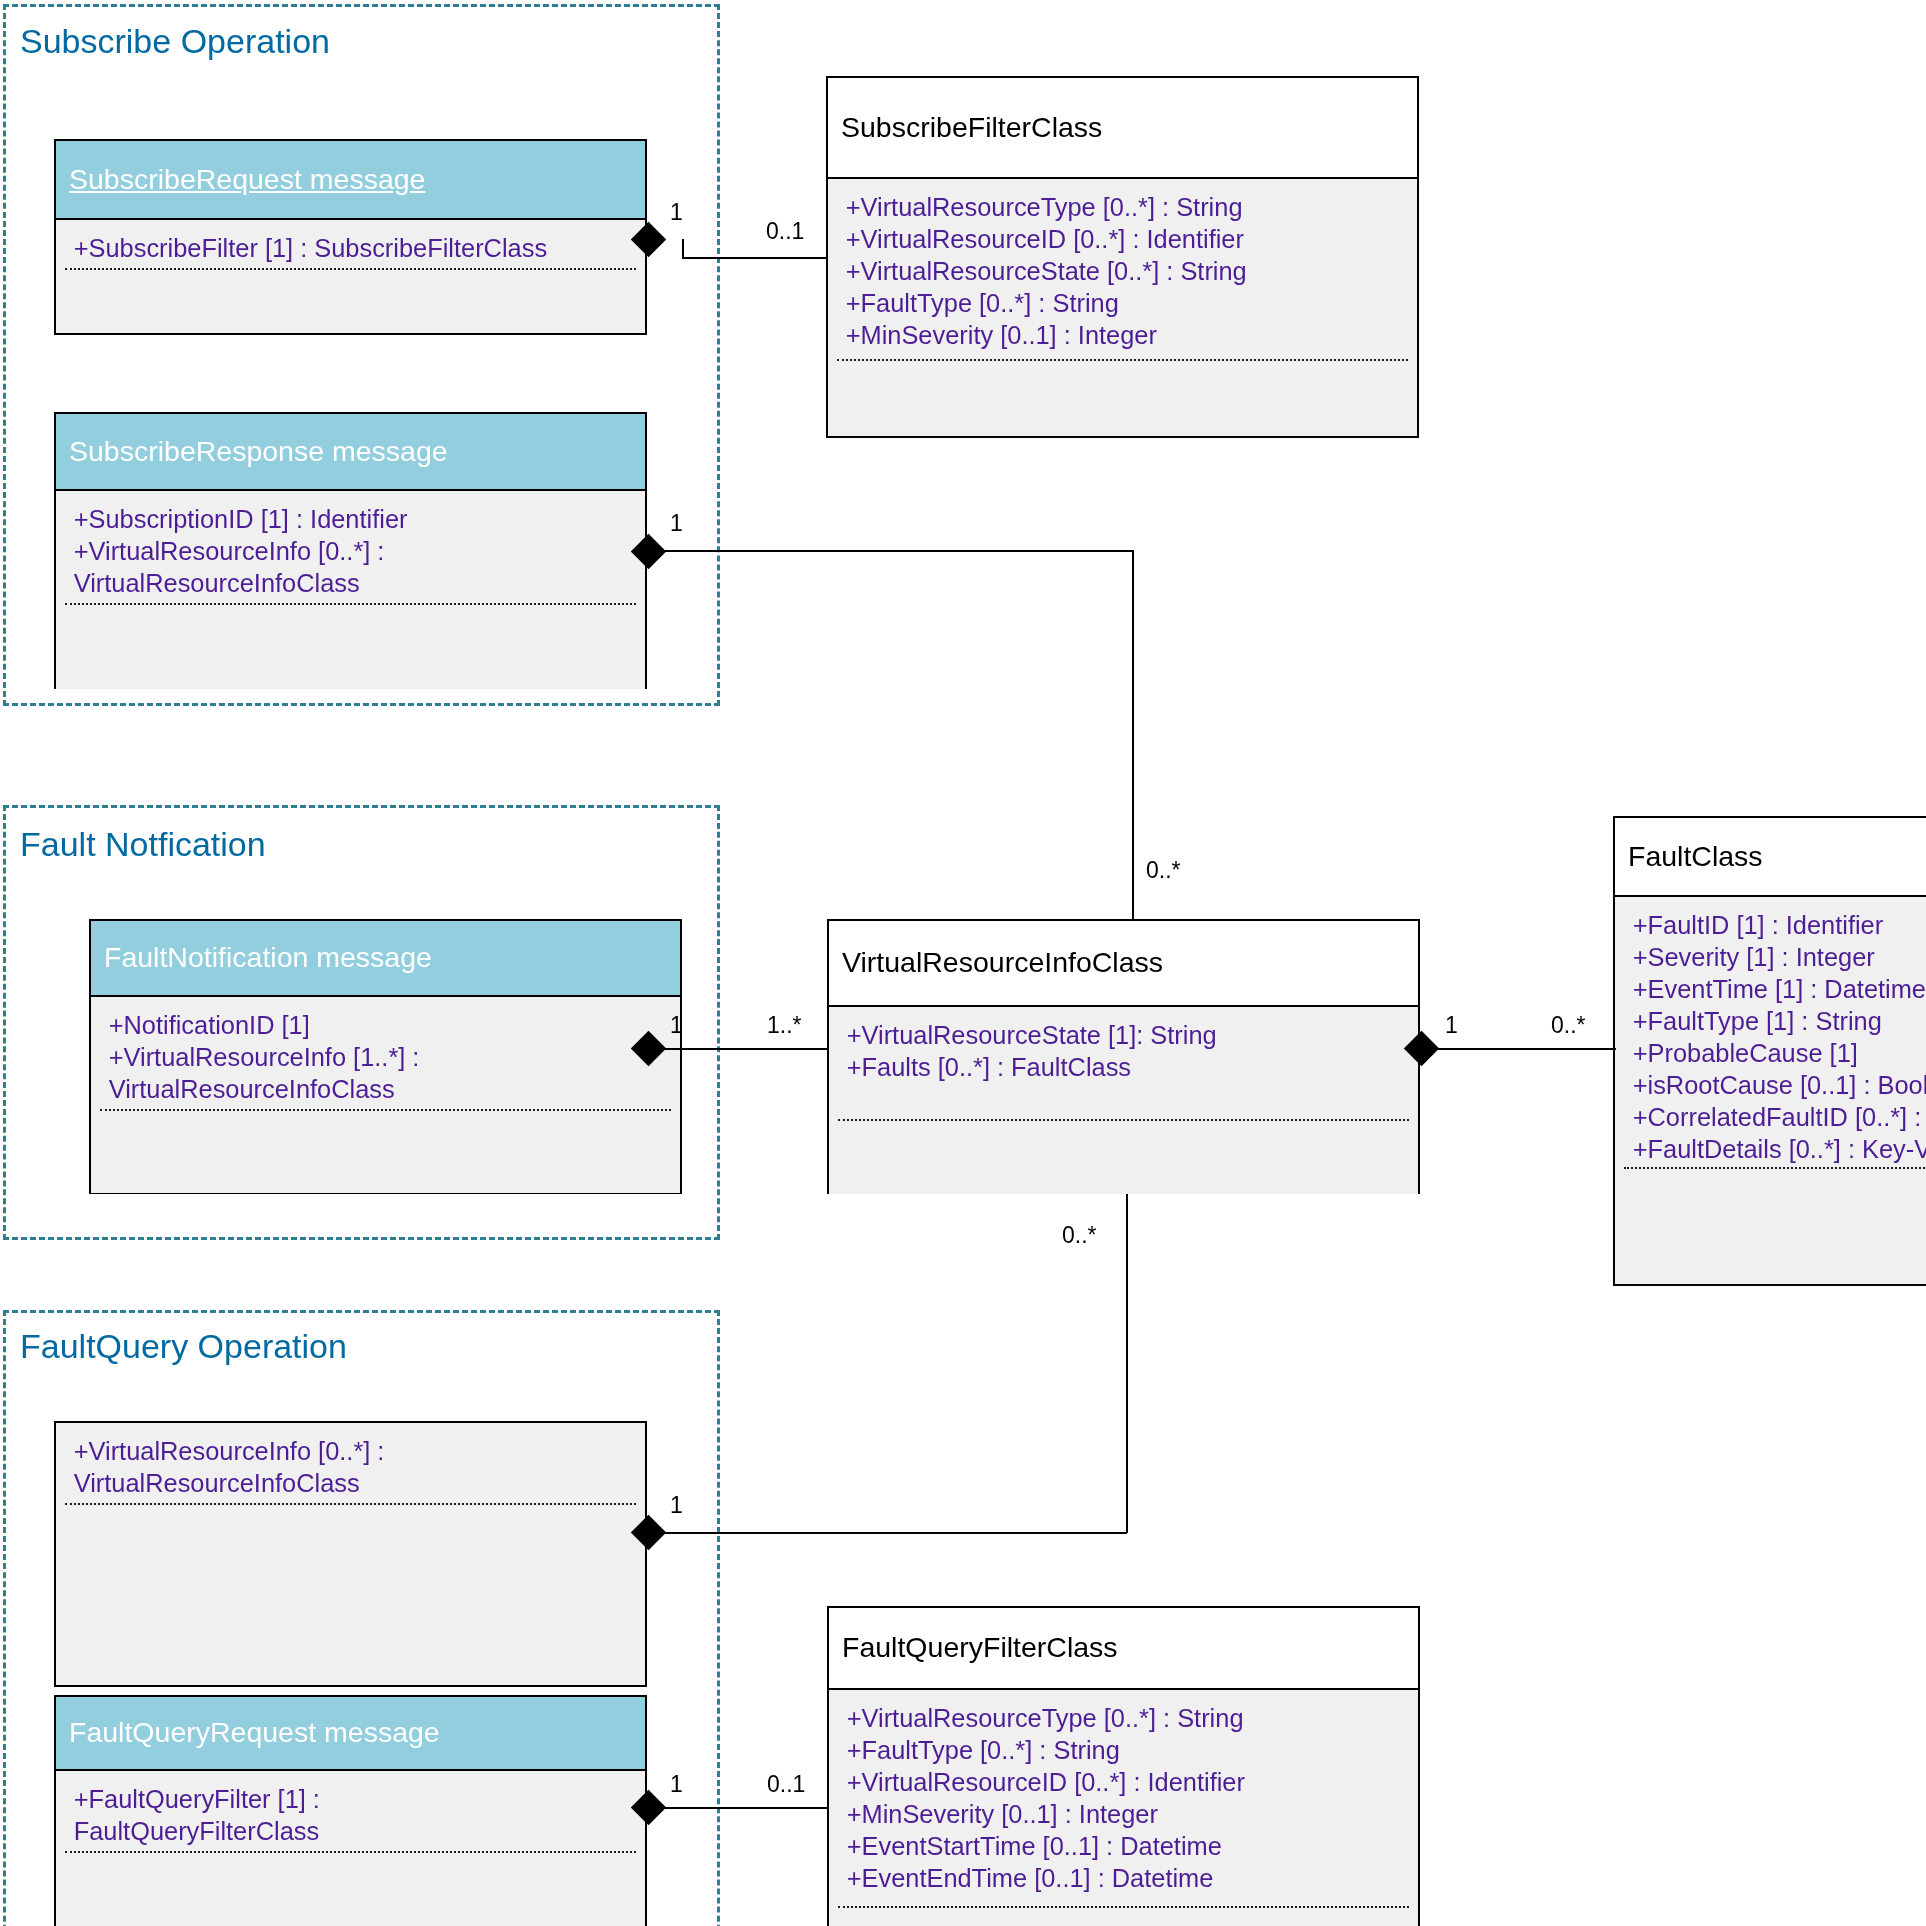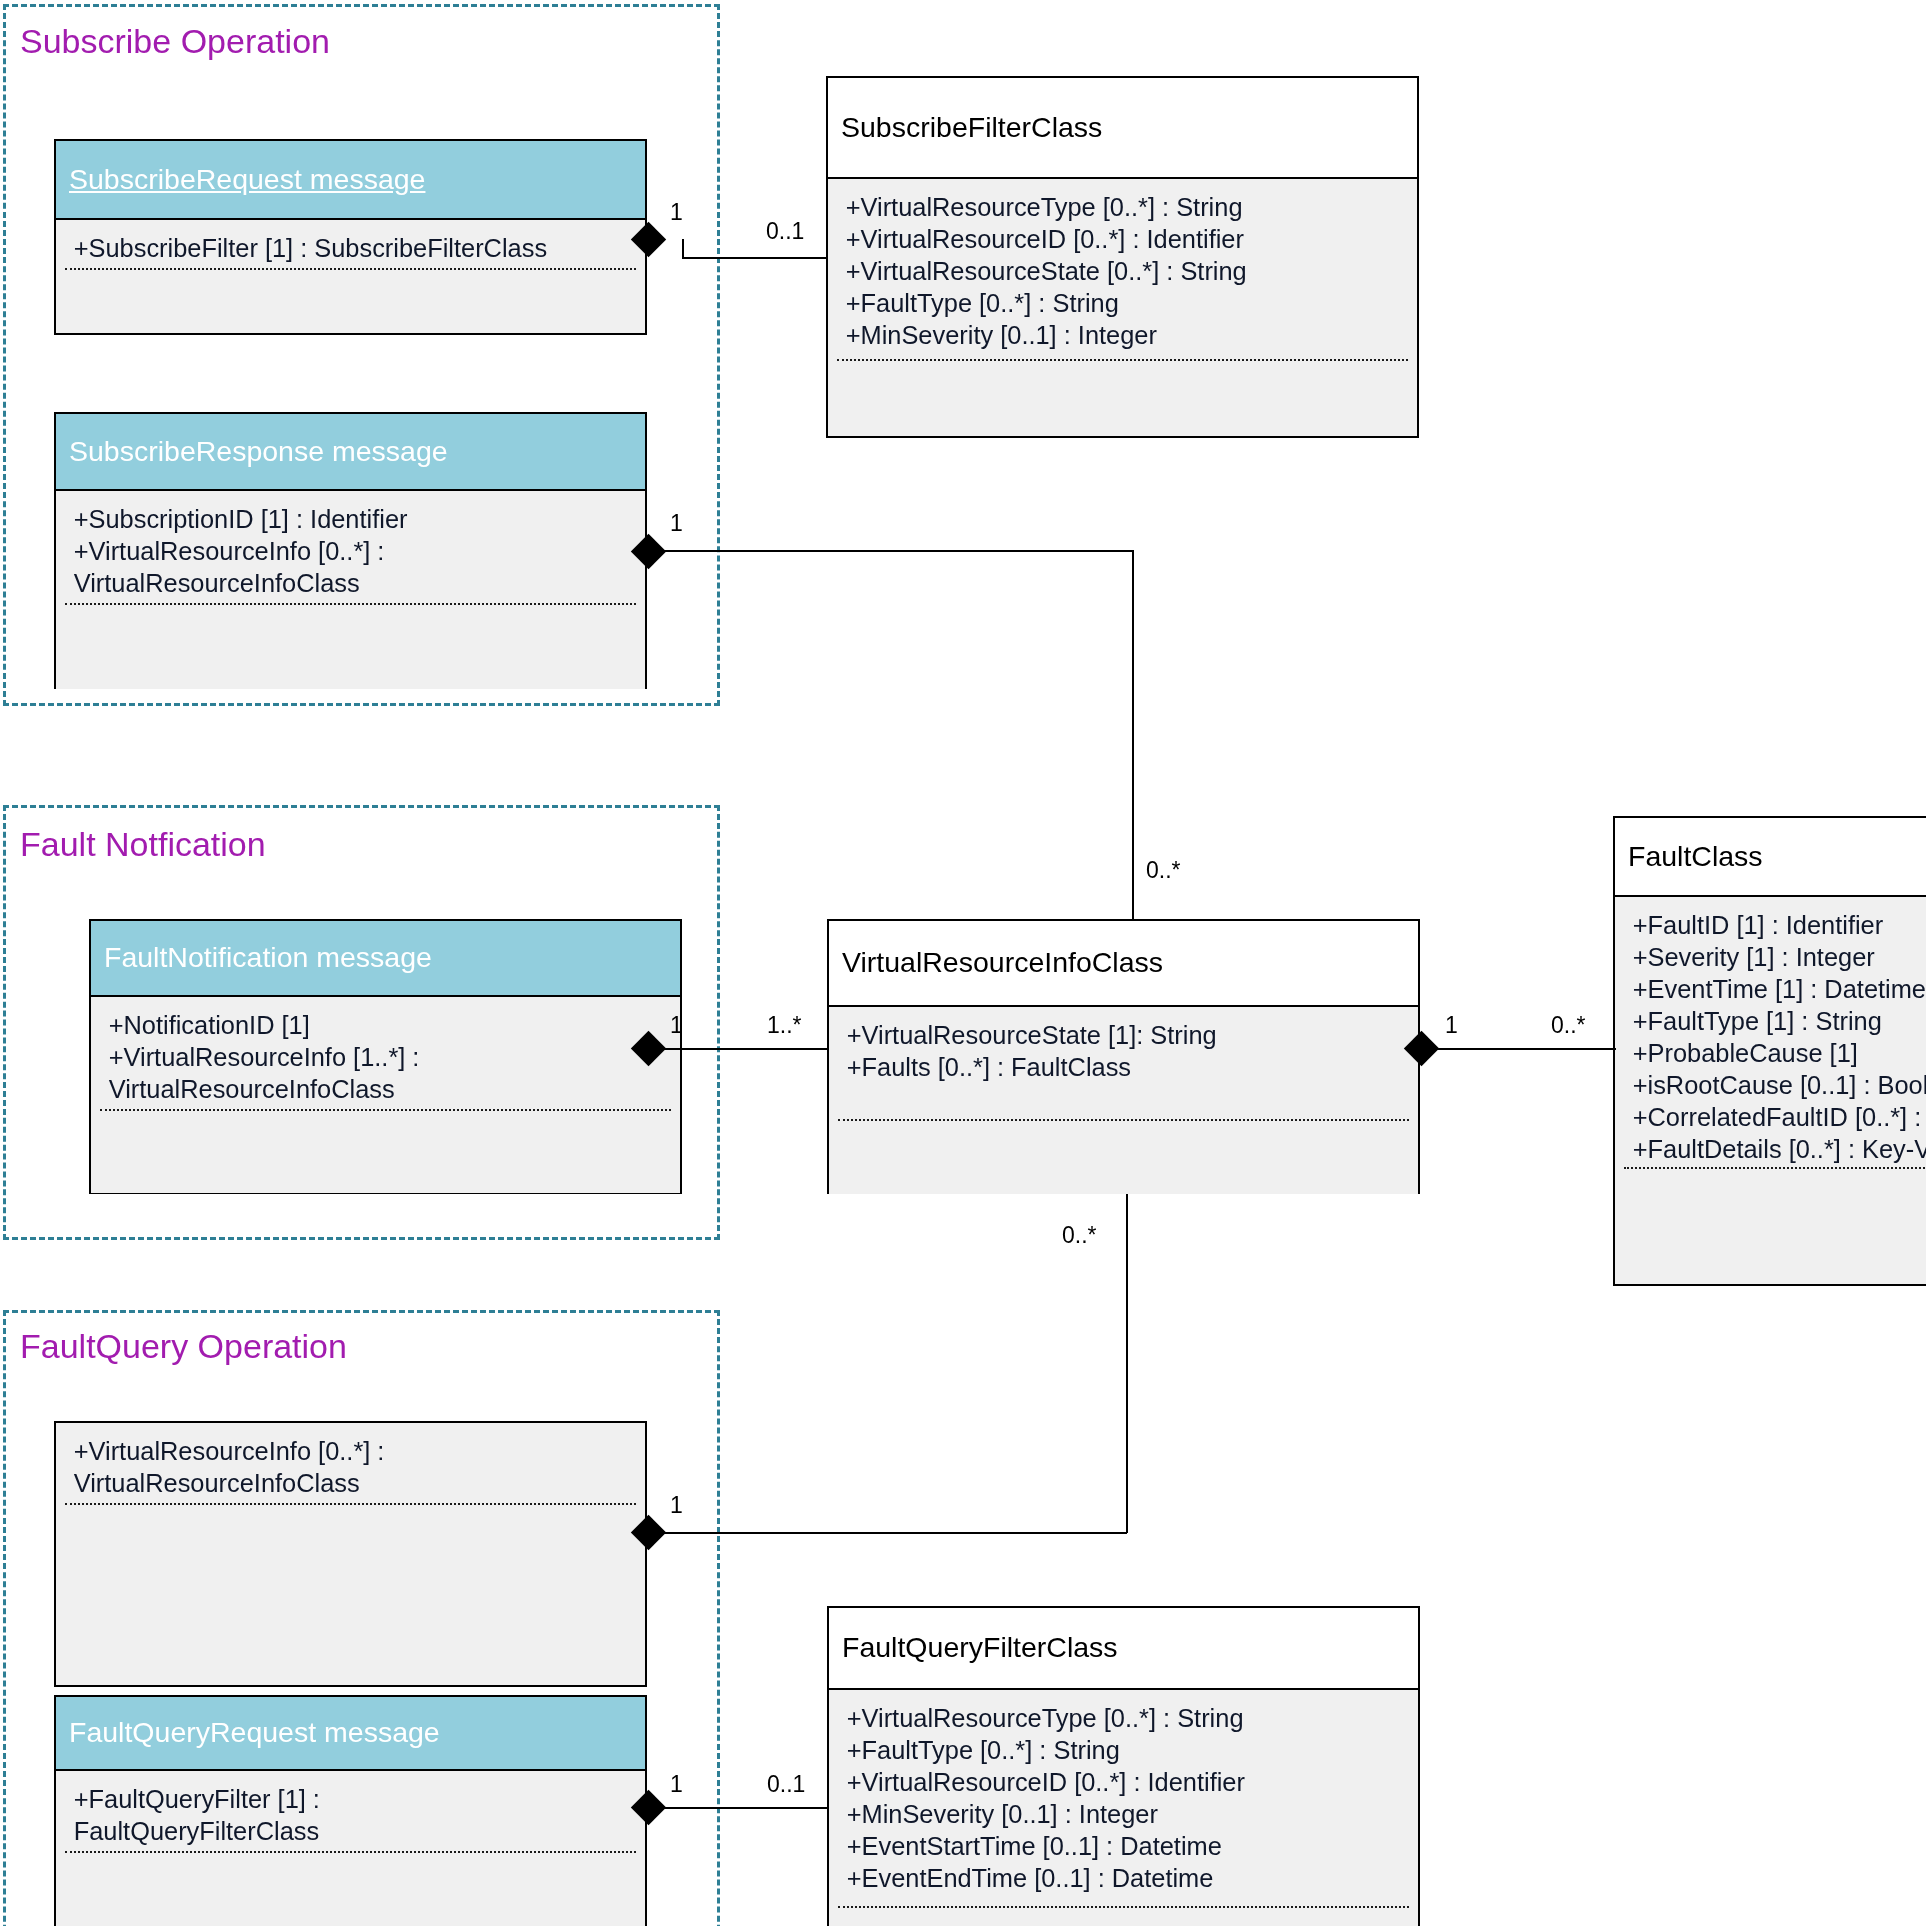--- a/index.html
+++ b/index.html
@@ -13,21 +13,21 @@
   }
   
   .group-frame{
     position:absolute;
     border:3.9px dashed #2e7f95;
     box-sizing:border-box;
     background:transparent;
   }
   .group-title{
     position:absolute;
-    color:#a21caf;
+    color:#0369a1;
     font-size:34px;
     line-height:1;
     white-space:nowrap;
     font-family:"Liberation Sans", sans-serif;
   }
   
   .uml-box{
     position:absolute;
     box-sizing:border-box;
     border:2.7px solid #000000;
@@ -53,21 +53,21 @@
   }
   .uml-body{
     box-sizing:border-box;
     background:#f0f0f0;
     padding:11.6px 13px 0 17.7px;
     position:relative;
   }
   .attr{
     font-size:25.4px;
     line-height:1.26;
-    color:#0f172a;
+    color:#4c1d95;
     white-space:nowrap;
   }
   .sep{
     position:absolute;
     left:9.2px;
     right:9.2px;
     border-top:2.3px dotted #1a1a1a;
   }
   
   .conn{

